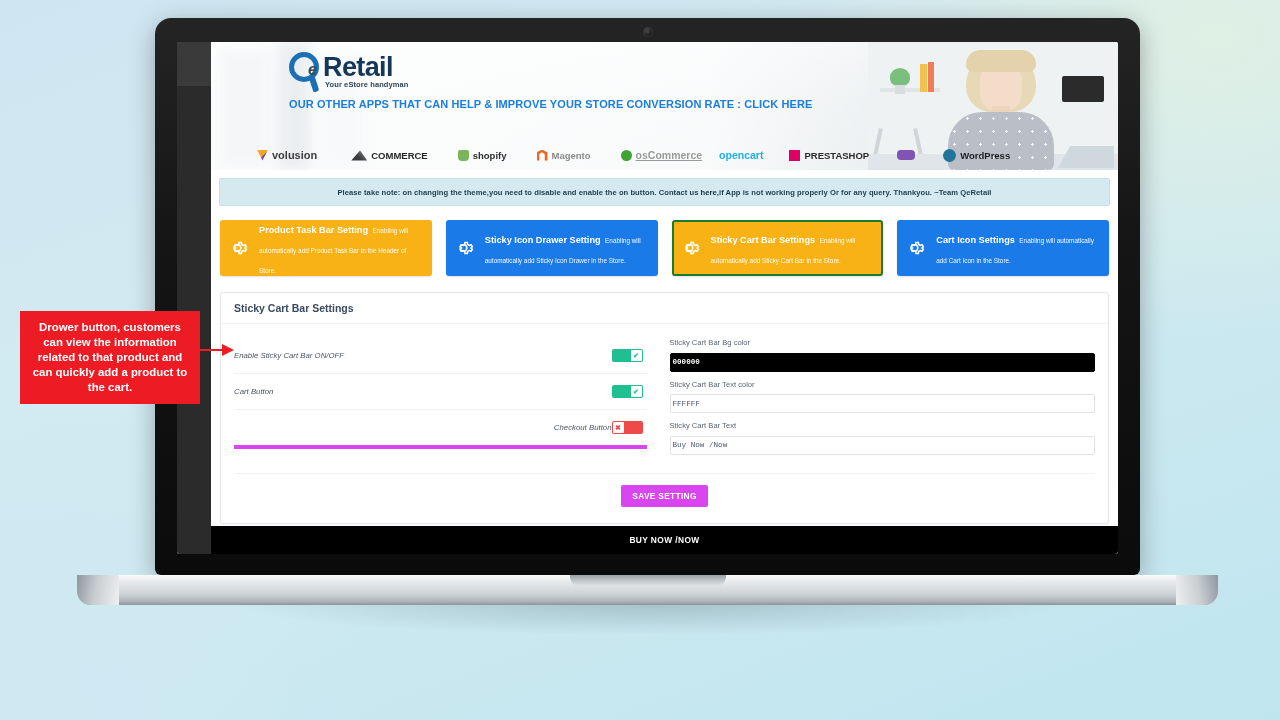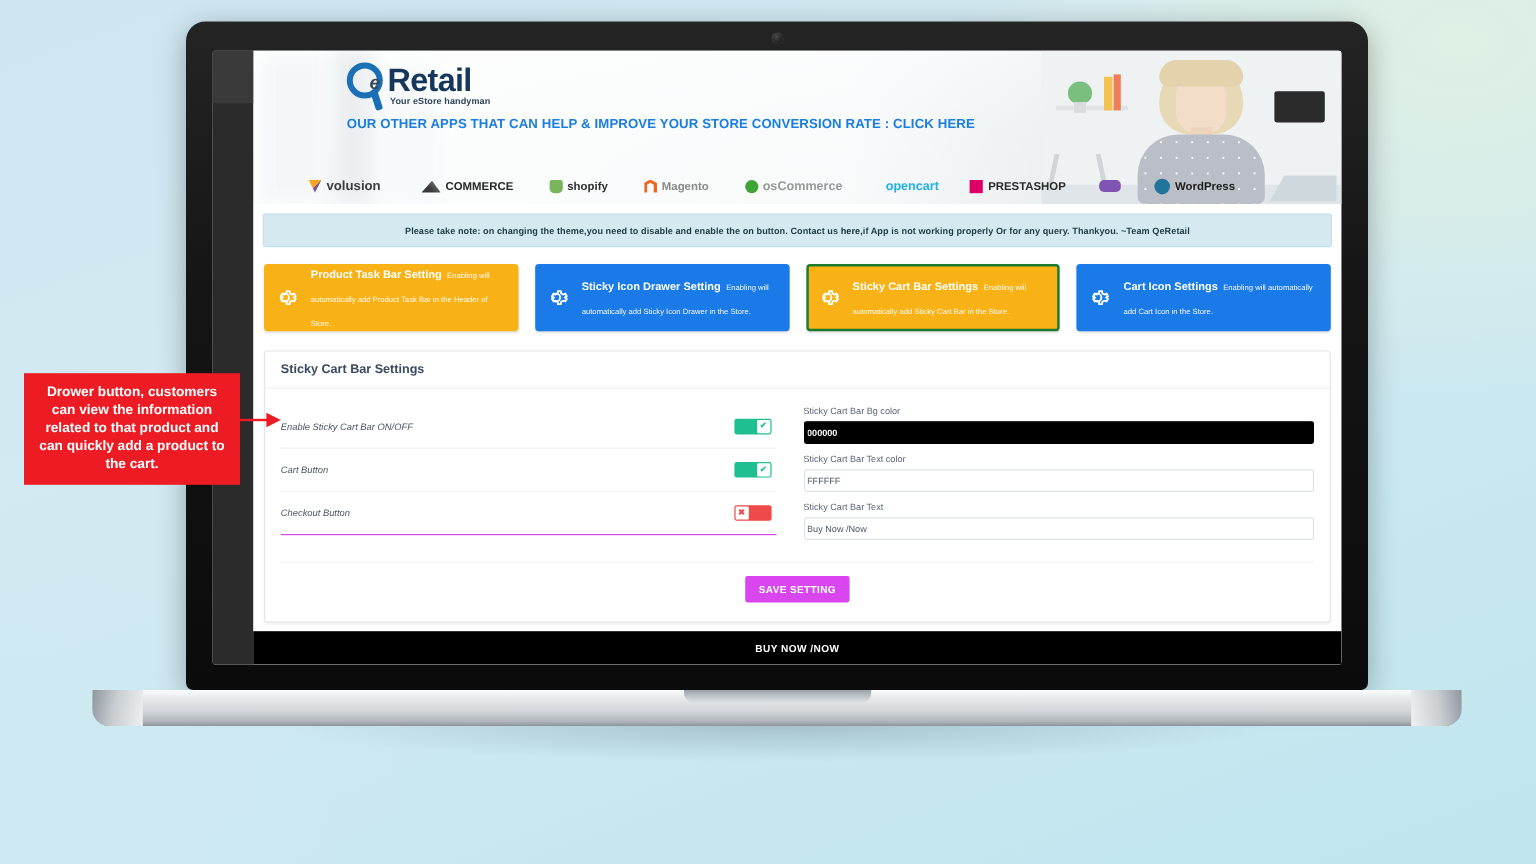--- a/index.html
+++ b/index.html
@@ -92,21 +92,21 @@
   .plat{display:flex;align-items:center;gap:4px;font-size:9.5px;font-weight:700;white-space:nowrap;}
   .plat .mk{width:11px;height:11px;flex:none;}
   .p-volusion{margin-right:34px;color:#3d3d3d;font-size:11px;}
   .p-volusion .mk{background:linear-gradient(135deg,#f5a623 50%,#7b4ea8 50%);clip-path:polygon(0 0,100% 0,50% 100%);}
   .p-bigc{margin-right:30px;color:#262626;}
   .p-bigc .mk{background:linear-gradient(45deg,#3b3b3b 40%,#8c8c8c 100%);clip-path:polygon(0 100%,55% 10%,100% 100%);width:16px;}
   .p-shopify{margin-right:30px;color:#2e2e2e;}
   .p-shopify .mk{background:#7ab55c;border-radius:2px 2px 4px 4px;}
   .p-magento{margin-right:30px;color:#8a8a8a;}
   .p-magento .mk{background:#ee6623;clip-path:polygon(50% 0,100% 28%,100% 100%,75% 100%,75% 40%,50% 26%,25% 40%,25% 100%,0 100%,0 28%);}
-  .p-oscom{margin-right:36px;color:#9a9a9a;font-size:10.5px;}
+  .p-oscom{margin-right:17px;color:#9a9a9a;font-size:10.5px;text-decoration:underline;}
   .p-oscom .mk{background:#3fa335;border-radius:50%;}
   .p-opencart{margin-right:26px;color:#1fb0e6;font-size:10.5px;}
   .p-presta{margin-right:28px;color:#2a2a2a;}
   .p-presta .mk{background:#df0067;}
   .p-woo{margin-right:28px;color:#7f54b3;}
   .p-woo .mk{background:#7f54b3;border-radius:4px;width:18px;height:10px;}
   .p-wp{color:#1d1d1d;}
   .p-wp .mk{background:#21759b;border-radius:50%;width:13px;height:13px;}
   .banner-photo{
     position:absolute;right:0;top:0;width:250px;height:128px;
@@ -170,39 +170,39 @@
     padding:9px 13px;border-bottom:1px solid #edeff2;
     font-size:10.5px;font-weight:700;color:#3b4a60;
   }
   .panel-body{display:flex;padding:14px 13px 0 13px;}
   .col-left{width:50%;padding-right:18px;box-sizing:border-box;}
   .col-right{width:50%;padding-left:5px;box-sizing:border-box;}
 
   .srow{
     display:flex;align-items:center;height:35px;border-bottom:1px solid #eef0f3;
   }
-  .srow:last-child{border-bottom:1px solid #d946ef;}
+  .srow:last-child{border-bottom:4px solid #d946ef;text-align:right;}
   .srow-label{flex:1;font-size:7.8px;color:#4a5568;font-style:italic;}
   .toggle{
     width:31px;height:13px;border-radius:2px;position:relative;flex:none;margin-right:4px;cursor:pointer;
   }
   .toggle.on{background:#1fbf92;}
   .toggle.off{background:#ef4a4a;}
   .knob{
     position:absolute;top:1px;width:11px;height:11px;background:#fff;border-radius:1px;
     display:flex;align-items:center;justify-content:center;font-size:7px;line-height:1;font-weight:700;
   }
   .toggle.on .knob{right:1px;color:#1fbf92;}
   .toggle.off .knob{left:1px;color:#ef4a4a;}
 
   .fgroup{margin-bottom:8px;}
   .flabel{font-size:7.6px;color:#5a6577;margin-bottom:3px;display:block;}
   .finput{
     width:100%;height:19px;box-sizing:border-box;border:1px solid #dfe3e8;border-radius:2px;
-    font-size:7.6px;padding:0 2px;font-family:Liberation Sans, sans-serif;
+    font-size:7.6px;padding:0 2px;font-family:Liberation Mono, monospace;
     color:#4a5568;background:#fff;
   }
   .finput.dark{background:#000;color:#fff;border-color:#000;font-weight:700;}
   .panel-foot{border-top:1px solid #eef0f3;margin:10px 13px 0 13px;padding:11px 0 16px 0;text-align:center;}
   .save-btn{
     background:#d946ef;border:none;color:#fff;font-size:8.4px;font-weight:700;
     padding:6px 11px;border-radius:2px;cursor:pointer;letter-spacing:.3px;
     font-family:"Liberation Sans",sans-serif;
   }
 

